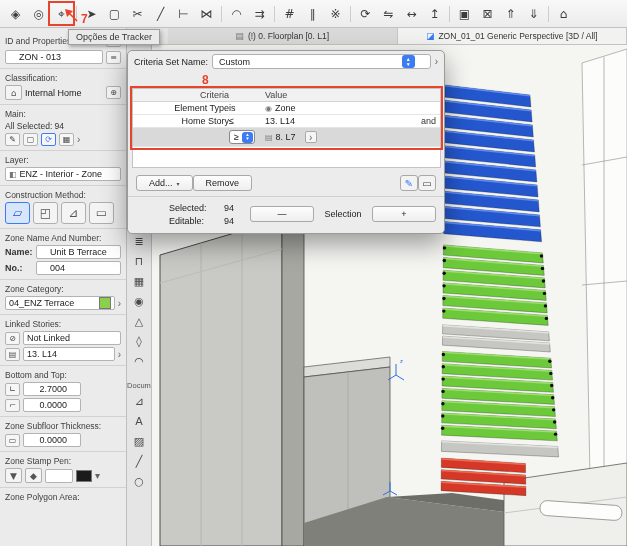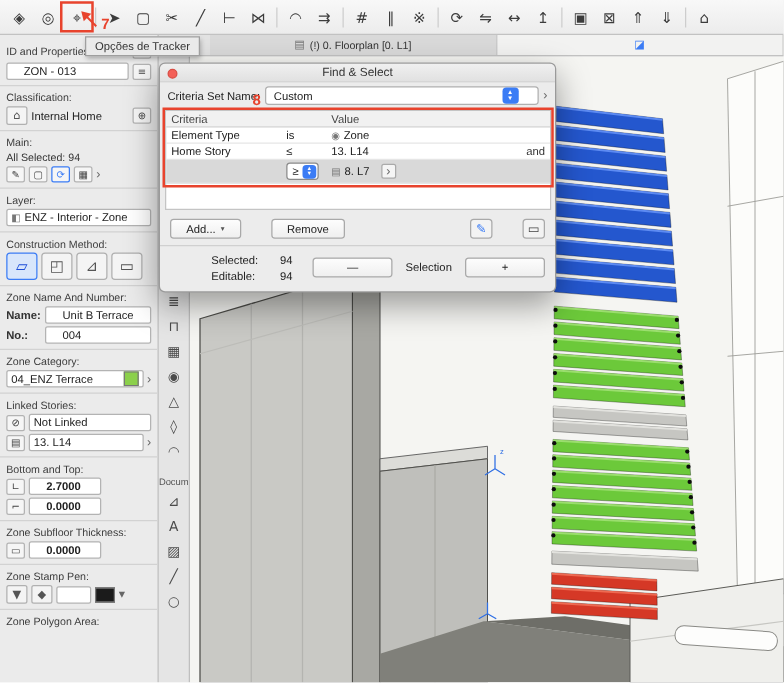--- a/index.html
+++ b/index.html
@@ -33,21 +33,21 @@
 
   
   .panel{position:absolute;left:0;top:28px;width:127px;height:518px;background:#ebebeb;border-right:1px solid #bfbfbf;
     padding:3px 5px;overflow:hidden;z-index:3;}
   .sec-label{display:block;color:#3d3d3d;font-size:8.5px;margin:3px 0 2px;white-space:nowrap;}
   .divider{height:1px;background:#d2d2d2;margin:4px -5px;}
   .row{display:flex;align-items:center;gap:3px;margin:2px 0;}
   .flex1{flex:1;min-width:0;}
   input.inp{background:#fff;border:1px solid #b3b3b3;border-radius:2px;height:14px;padding:0 13px;font-size:9px;
     font-family:inherit;color:#222;outline:none;}
-  input.num{width:58px;font-weight:bold;}
+  input.num{text-align:right;width:58px;}
   .mini-btn{width:15px;height:13px;border:1px solid #b3b3b3;background:#f6f6f6;border-radius:2px;display:flex;
     align-items:center;justify-content:center;font-size:8px;color:#444;flex:0 0 auto;font-family:"DejaVu Sans",sans-serif;}
   .mini-btn.blue{color:var(--accent-blue,#3b7cf5);border-color:var(--accent-blue,#3b7cf5);}
   .chev{color:#666;font-size:10px;flex:0 0 auto;}
   .tool-chip{width:17px;height:15px;border:1px solid #b0b0b0;background:#f4f4f4;border-radius:2px;display:flex;
     align-items:center;justify-content:center;font-size:9px;color:#555;flex:0 0 auto;font-family:"DejaVu Sans",sans-serif;}
   .combo-sm{flex:1;min-width:0;background:#fff;border:1px solid #b3b3b3;border-radius:2px;height:14px;display:flex;
     align-items:center;gap:3px;padding:0 3px;overflow:hidden;white-space:nowrap;}
   .big-btn{width:25px;height:22px;border:1px solid #afafaf;background:#f4f4f4;border-radius:3px;display:flex;
     align-items:center;justify-content:center;font-size:12px;color:#555;font-family:"DejaVu Sans",sans-serif;}
@@ -77,34 +77,34 @@
   .cs-row{display:flex;align-items:center;gap:4px;padding:3px 6px 2px;}
   .cs-label{white-space:nowrap;color:#222;}
   .combo{flex:1;background:#fff;border:1px solid #b0b0b0;border-radius:3px;height:15px;display:flex;align-items:center;
     padding:0 15px 0 6px;justify-content:space-between;}
   .stepper{width:13px;height:13px;background:var(--accent-blue,#3b7cf5);border-radius:3px;color:#fff;font-size:5px;
     display:flex;flex-direction:column;align-items:center;justify-content:center;line-height:4.5px;flex:0 0 auto;}
   .stepper.sm{width:11px;height:11px;font-size:4.5px;line-height:4px;}
   .fs-table{position:absolute;left:4px;top:37px;width:309px;height:80px;background:#fff;border:1px solid #c4c4c4;z-index:4;}
   .fs-row{display:flex;align-items:center;height:13px;border-bottom:1px solid #e6e6e6;padding:0 4px;}
   .fs-head{background:#f1f1f1;color:#444;border-bottom:1px solid #d5d5d5;}
-  .c-crit{width:92px;flex:0 0 92px;}
+  .c-crit{width:92px;flex:0 0 92px;text-align:right;}
   .c-op{width:36px;flex:0 0 36px;display:flex;align-items:center;}
   .c-val{flex:1;display:flex;gap:3px;align-items:center;min-width:0;}
   .c-conj{width:24px;flex:0 0 24px;text-align:right;color:#333;}
   .fs-row.sel{background:#d9d9d9;height:19px;}
   .op-combo{background:#fff;border:1px solid #8a8a8a;border-radius:3px;height:14px;display:flex;align-items:center;
     gap:3px;padding:0 1px 0 4px;}
   .mini-ic{font-size:8px;color:#777;font-family:"DejaVu Sans",sans-serif;flex:0 0 auto;}
   .chev.mid{margin-left:6px;border:1px solid #aaa;border-radius:2px;background:#f5f5f5;width:12px;height:12px;
     display:flex;align-items:center;justify-content:center;}
   .red-frame{position:absolute;left:2px;top:35px;width:313px;height:64px;border:2px solid var(--annotation-red,#e8432d);
     z-index:6;pointer-events:none;}
   .ann-8{left:74px;top:22px;z-index:12;position:absolute;}
-  .act-row{position:absolute;left:8px;top:124px;right:8px;display:flex;align-items:flex-start;gap:24px;}
+  .act-row{position:absolute;left:8px;top:124px;right:8px;display:flex;align-items:flex-start;gap:0;}
   .btn{background:linear-gradient(#fdfdfd,#efefef);border:1px solid #a9a9a9;border-radius:3px;height:16px;display:flex;
     align-items:center;justify-content:center;padding:0 12px;font-size:9px;color:#222;font-family:inherit;gap:4px;}
   .btn .caret{font-size:6px;color:#555;}
   .spacer{flex:1;}
   .icon-btn{width:18px;height:16px;border:1px solid #a9a9a9;border-radius:3px;background:#f3f3f3;display:flex;
     align-items:center;justify-content:center;font-size:10px;color:#444;font-family:"DejaVu Sans",sans-serif;}
   .icon-btn.blue{color:var(--accent-blue,#3b7cf5);}
   .dlg-sep{position:absolute;left:0;right:0;top:145px;height:1px;background:#d0d0d0;}
   .sel-block{position:absolute;left:8px;top:150px;right:8px;display:flex;}
   .sel-col{width:104px;flex:0 0 104px;}
@@ -160,20 +160,21 @@
       <span class="qb-icon">⊞</span>
       <span class="qb-icon">⊡</span>
     </div>
   <div class="tabbar">
     <div class="tab">
       <span class="tab-ic">▤</span>
       <span>(!) 0. Floorplan [0. L1]</span>
     </div>
     <div class="tab active">
       <span class="tab-ic blue">◪</span>
+      <span>ZON_01_01 Generic Perspective [3D / All]</span>
     </div>
   </div>
 
   <div class="panel">
     <div class="row">
       <span class="sec-label flex1">ID and Properties:</span>
       <span class="mini-btn">≡</span>
     </div>
     <div class="row">
       <input class="inp flex1" value="ZON - 013" style="">
@@ -431,24 +432,20 @@
         <path d="M244,330 l0,-11 M244,330 l-8,5 M244,330 l8,5"></path>
       </g>
       <text x="248" y="318" font-size="6" fill="#2f6fe4" stroke="none">z</text>
       <g stroke="#2f6fe4" stroke-width="1" fill="none">
         <path d="M238,446 l0,-9 M238,446 l-7,4 M238,446 l7,4"></path>
       </g>
     </svg>
   </div>
 
   <div class="dialog">
-    <div class="dlg-title">
-      <span class="dot-close"></span>
-      <span>Find &amp; Select</span>
-    </div>
     <div class="cs-row">
       <span class="cs-label">Criteria Set Name:</span>
       <div class="combo">
         <span>Custom</span>
         <span class="stepper">
             <span>▲</span>
             <span>▼</span>
           </span>
       </div>
       <span class="chev">›</span>

